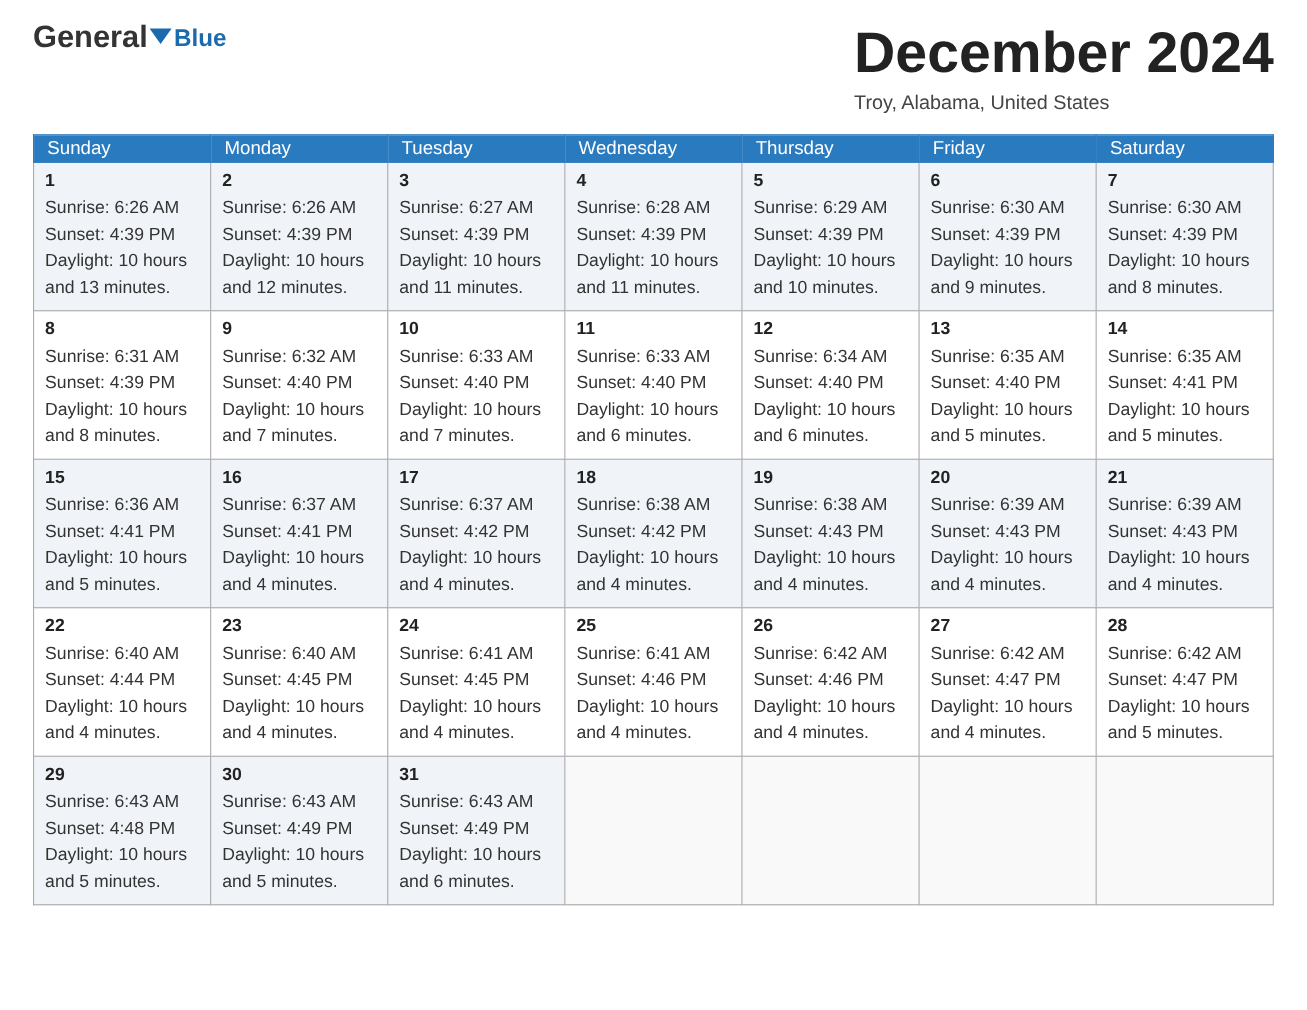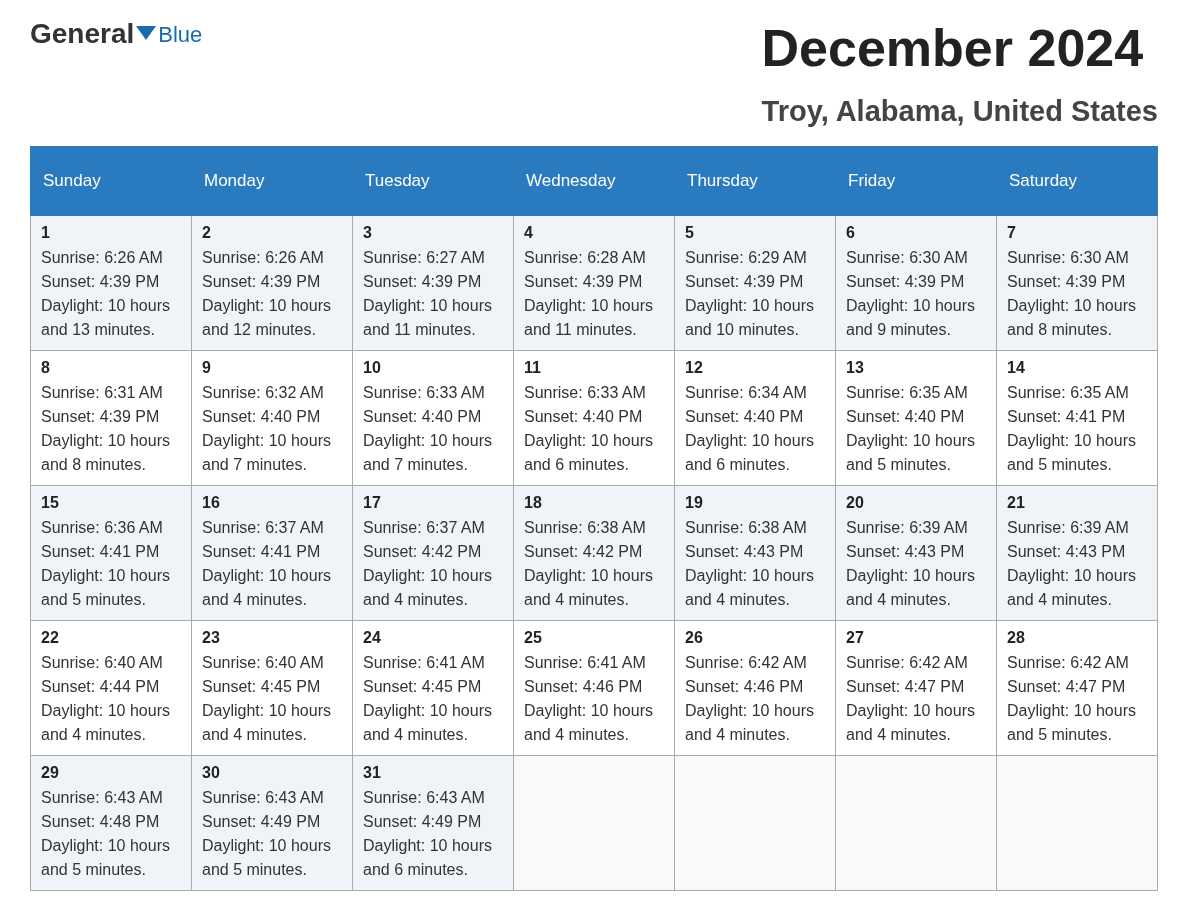--- a/index.html
+++ b/index.html
@@ -35,47 +35,47 @@
       border-left: 10px solid transparent;
       border-right: 10px solid transparent;
       border-top: 14px solid #1a6aad;
       margin-left: 2px;
       vertical-align: middle;
       position: relative;
       top: -3px;
     }
     .logo-line2 {
       font-size: 22px;
-      font-weight: normal;
+      font-weight: bold;
       color: #1a6aad;
       margin-top: 2px;
       padding-left: 2px;
     }
     .title-area {
     }
     .title-area h1 {
       font-size: 52px;
       font-weight: bold;
       color: #222;
       line-height: 1.1;
     }
     .title-area h2 {
-      font-size: 29px;
-      font-weight: bold;
+      font-size: 18px;
+      font-weight: normal;
       color: #444;
-      margin-top: 18px;
+      margin-top: 6px;
     }
     .calendar {
       width: 100%;
       border-collapse: collapse;
     }
     .calendar th {
       background: #2a7abf;
       color: #fff;
-      padding: 24px 12px;
+      padding: 2px 12px;
       font-size: 17px;
       font-weight: normal;
       text-align: left;
       border: 1px solid #2a7abf;
     }
     .calendar td {
       vertical-align: top;
       padding: 8px 10px;
       border: 1px solid #aaa;
       font-size: 13px;

